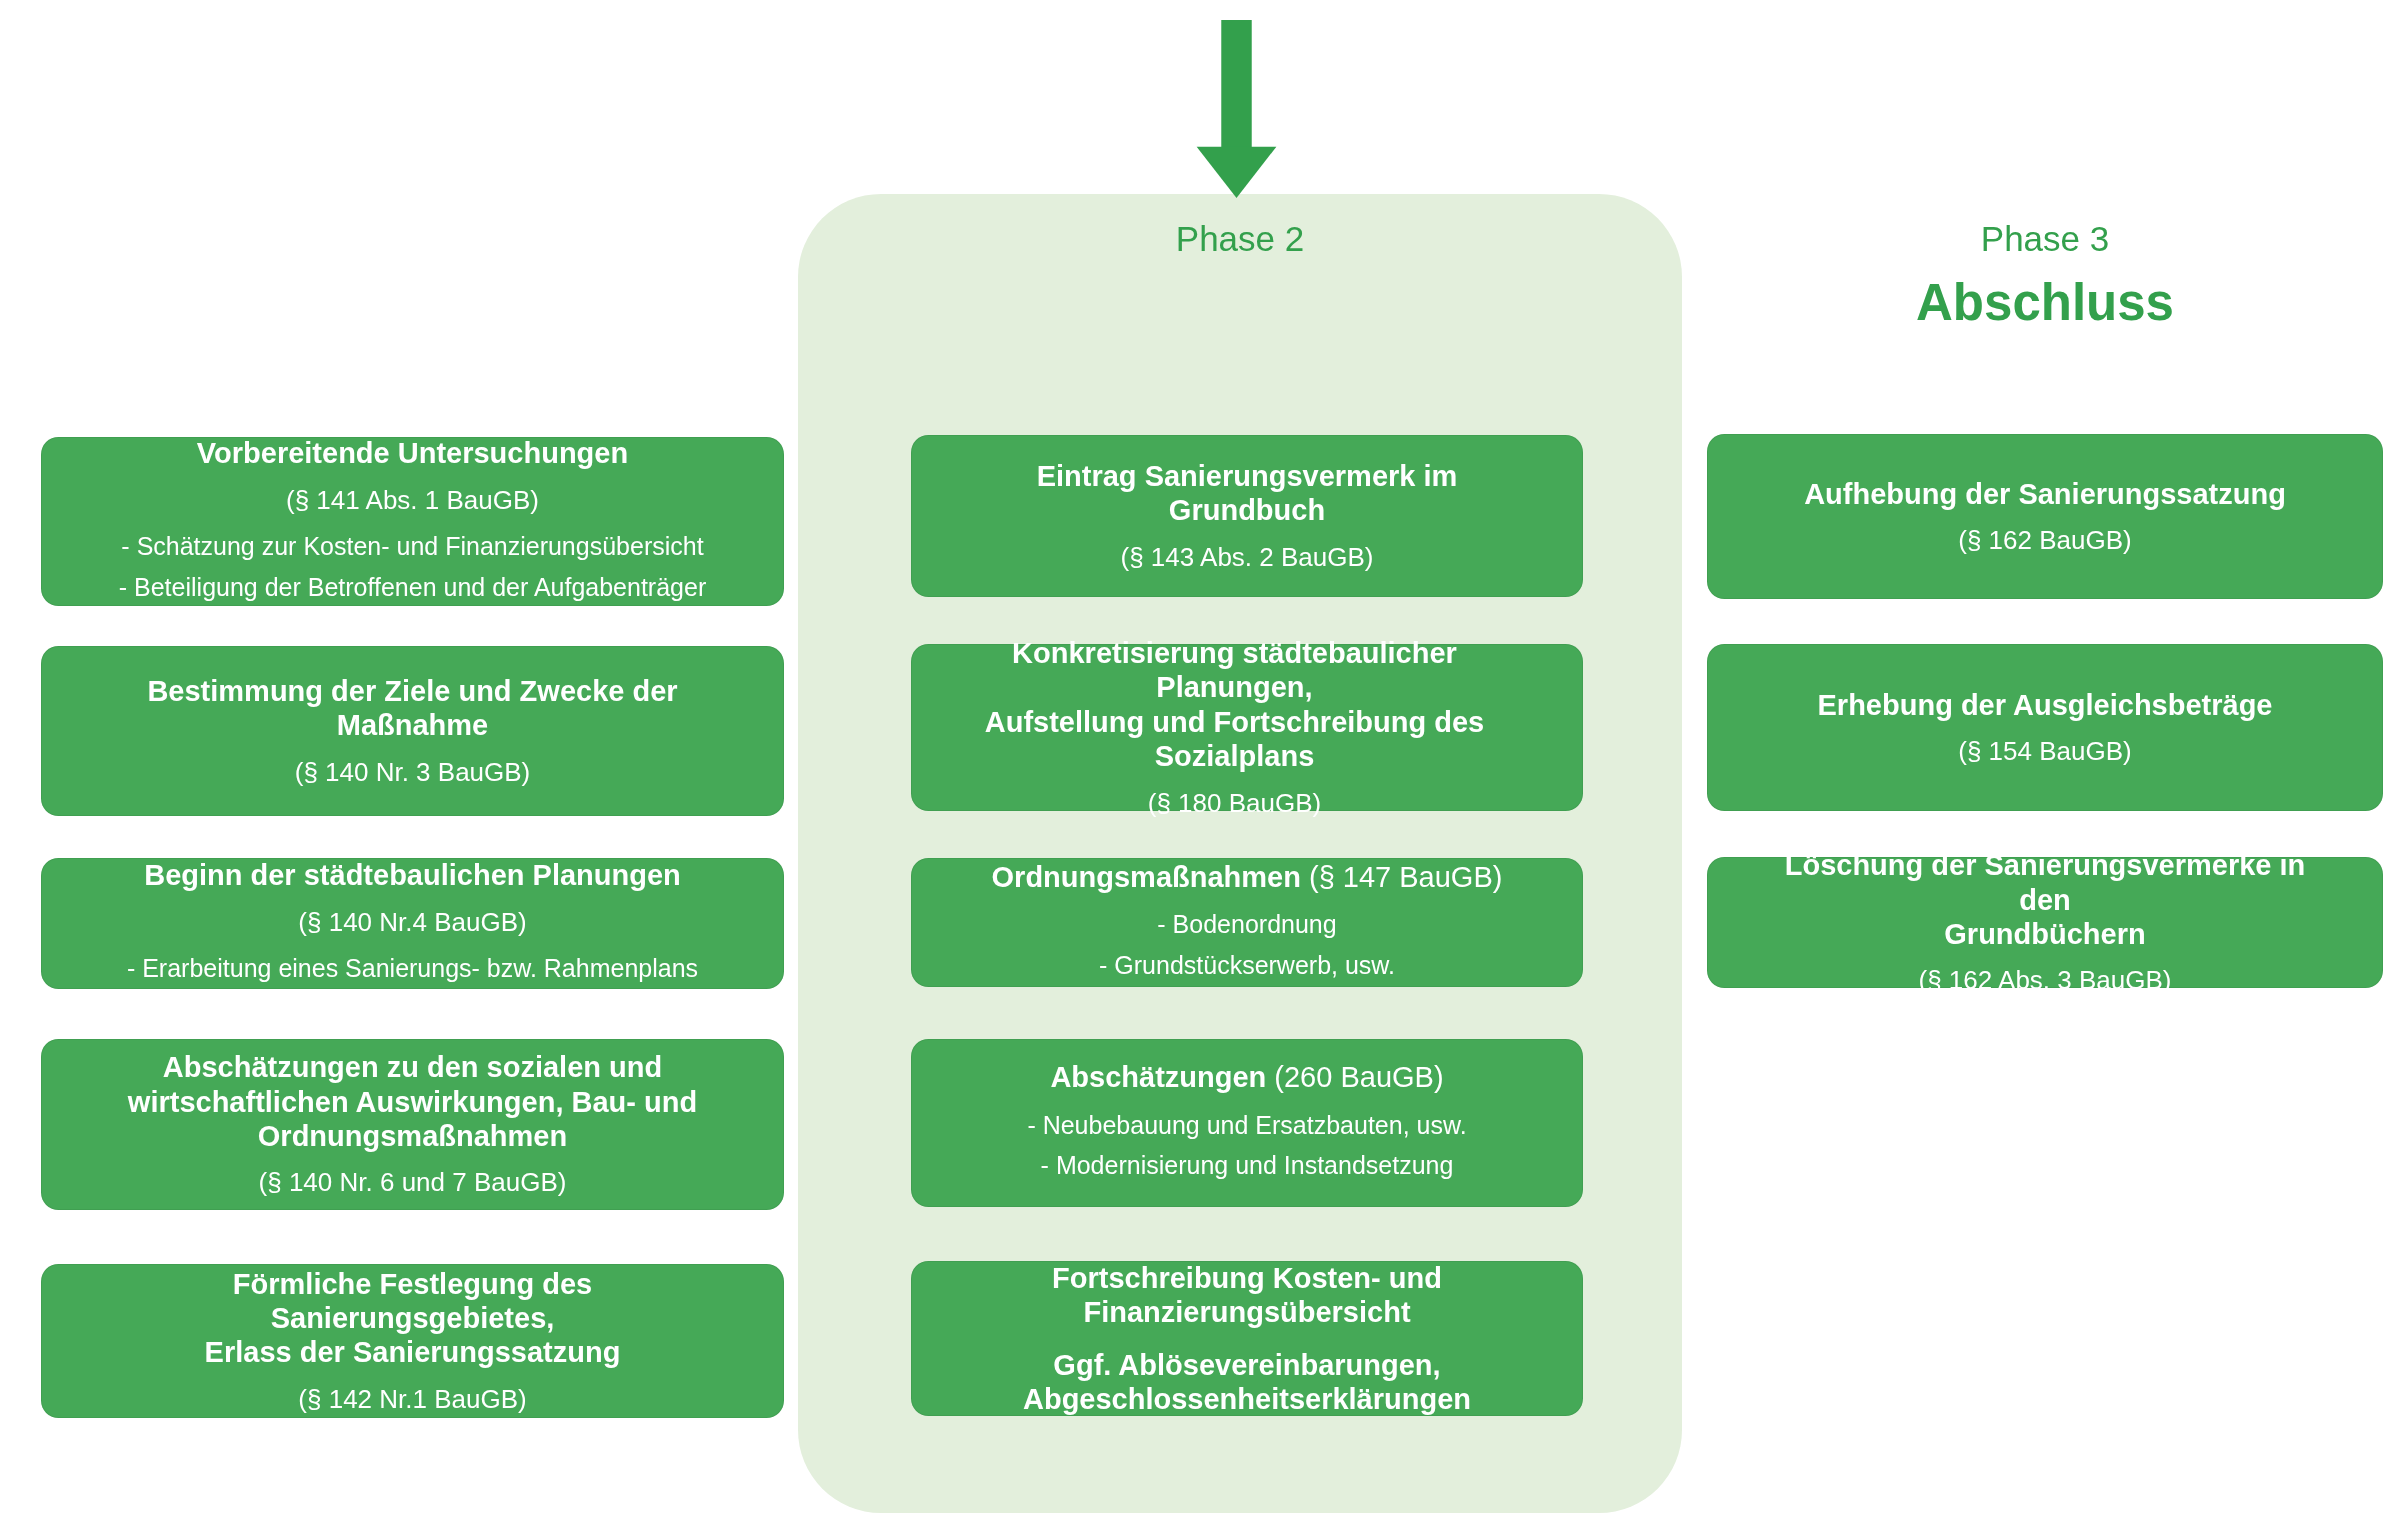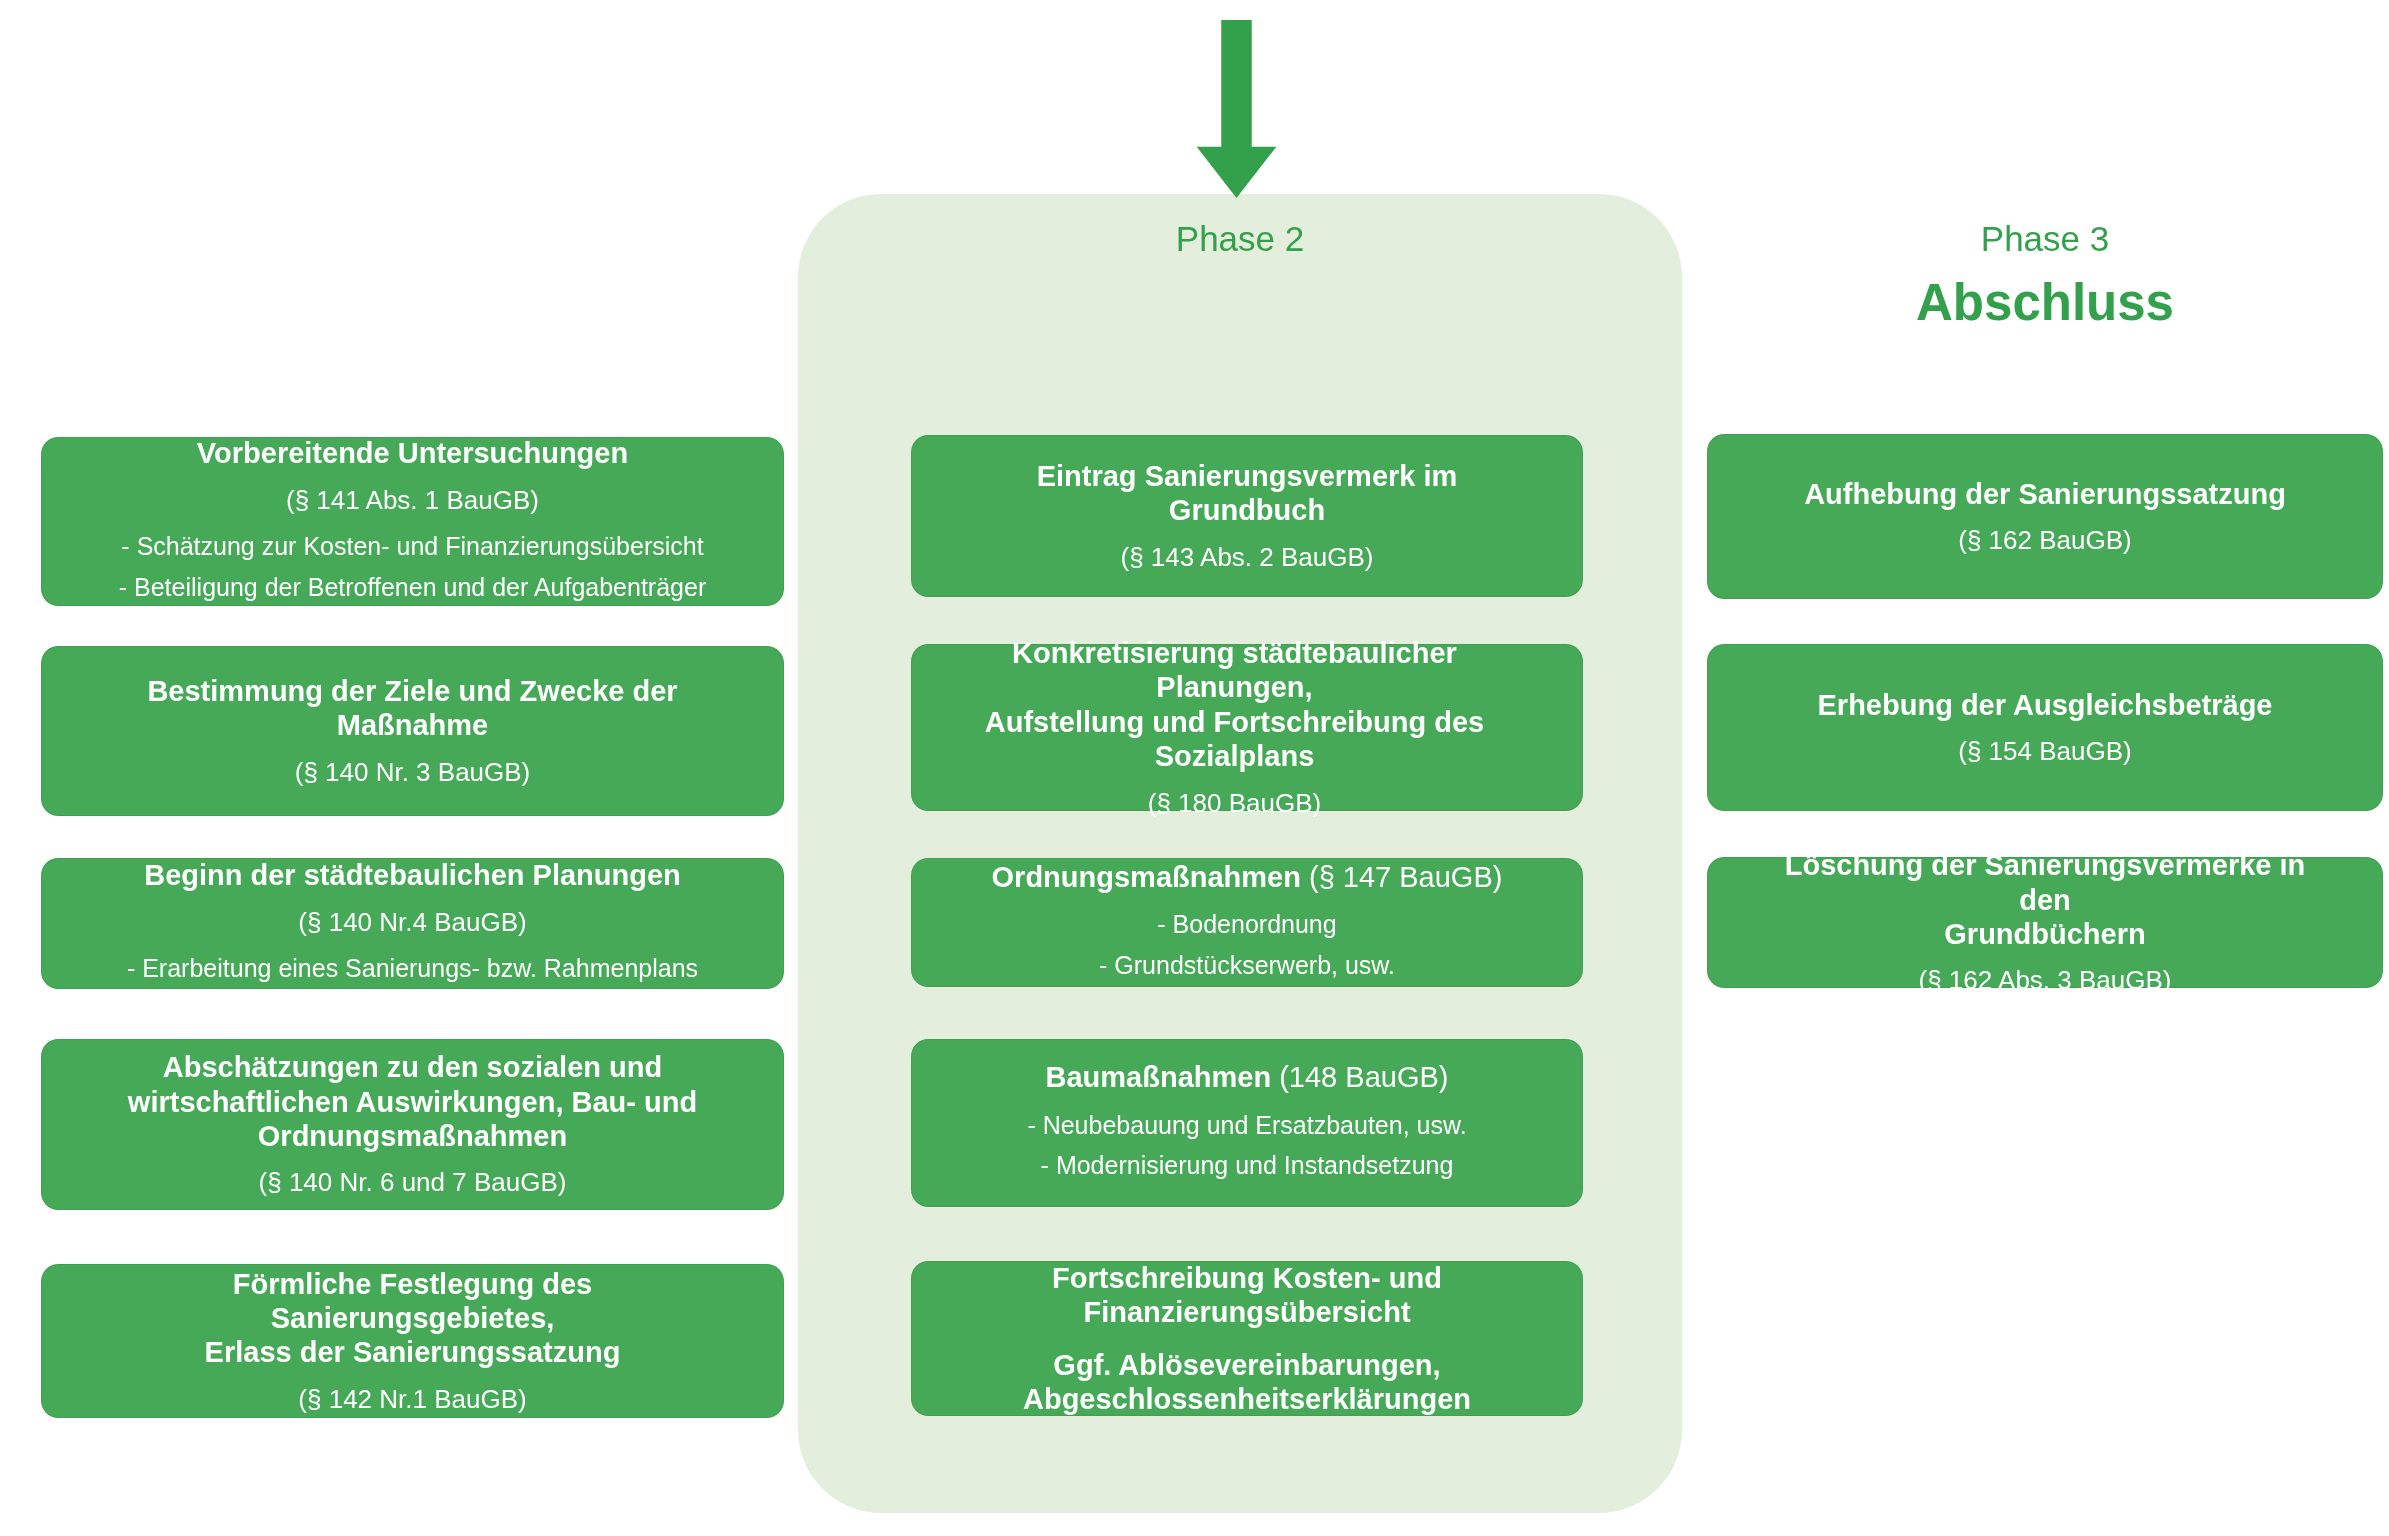--- a/index.html
+++ b/index.html
@@ -128,21 +128,21 @@
   </div>
     <div class="box" style="left: 911px; top: 858px; width: 672px; height: 129px;">
     <div class="box-title"><span class="t-bold">Ordnungsmaßnahmen</span><span class="t-reg"> (§ 147 BauGB)</span></div>
 
     <div class="box-bullets">
         <div>- Bodenordnung</div>
         <div>- Grundstückserwerb, usw.</div>
       </div>
   </div>
     <div class="box" style="left: 911px; top: 1039px; width: 672px; height: 168px;">
-    <div class="box-title"><span class="t-bold">Baumaßnahmen</span><span class="t-reg">  (148 BauGB)</span></div>
+    <div class="box-title"><span class="t-bold">Abschätzungen</span><span class="t-reg">  (260 BauGB)</span></div>
 
     <div class="box-bullets">
         <div>- Neubebauung und Ersatzbauten, usw.</div>
         <div>- Modernisierung und Instandsetzung</div>
       </div>
   </div>
     <div class="box" style="left: 911px; top: 1261px; width: 672px; height: 155px;">
     <div class="box-title"><span class="t-bold">Fortschreibung Kosten- und
 Finanzierungsübersicht</span></div>
     <div class="box-title t2">Ggf. Ablösevereinbarungen,

